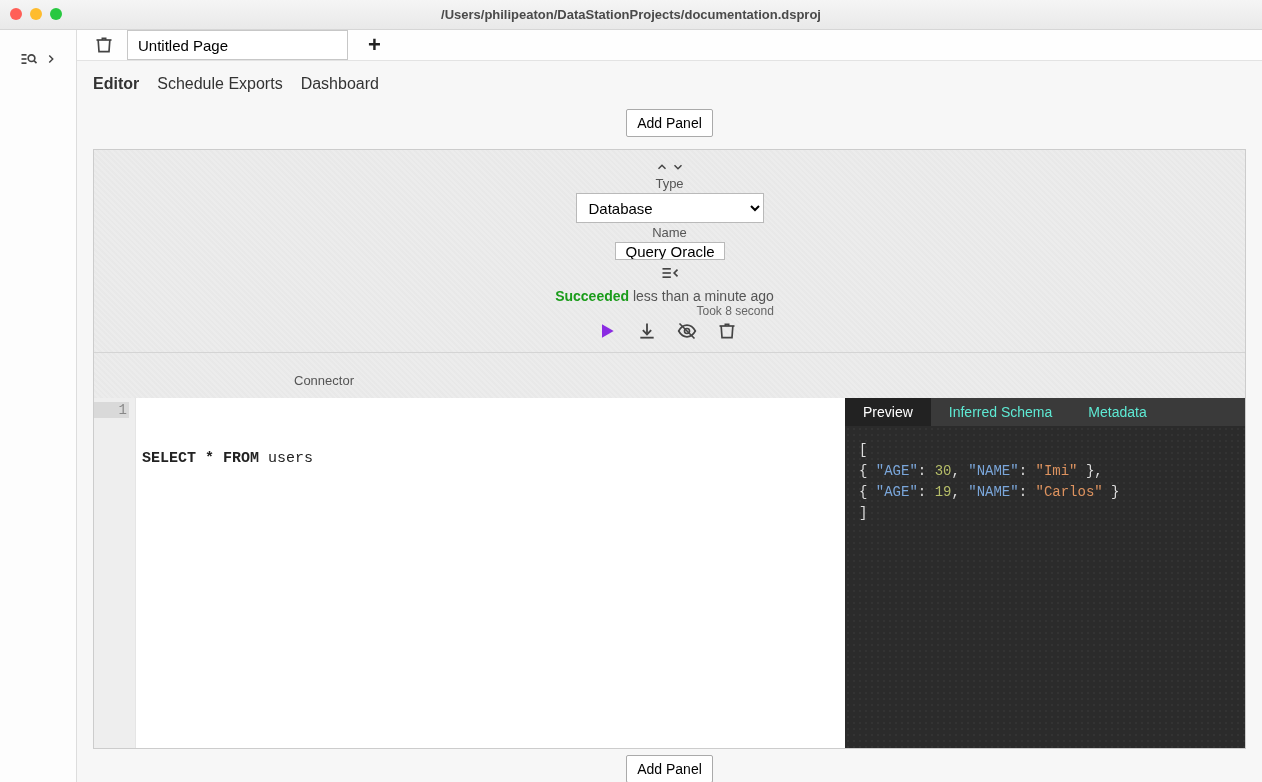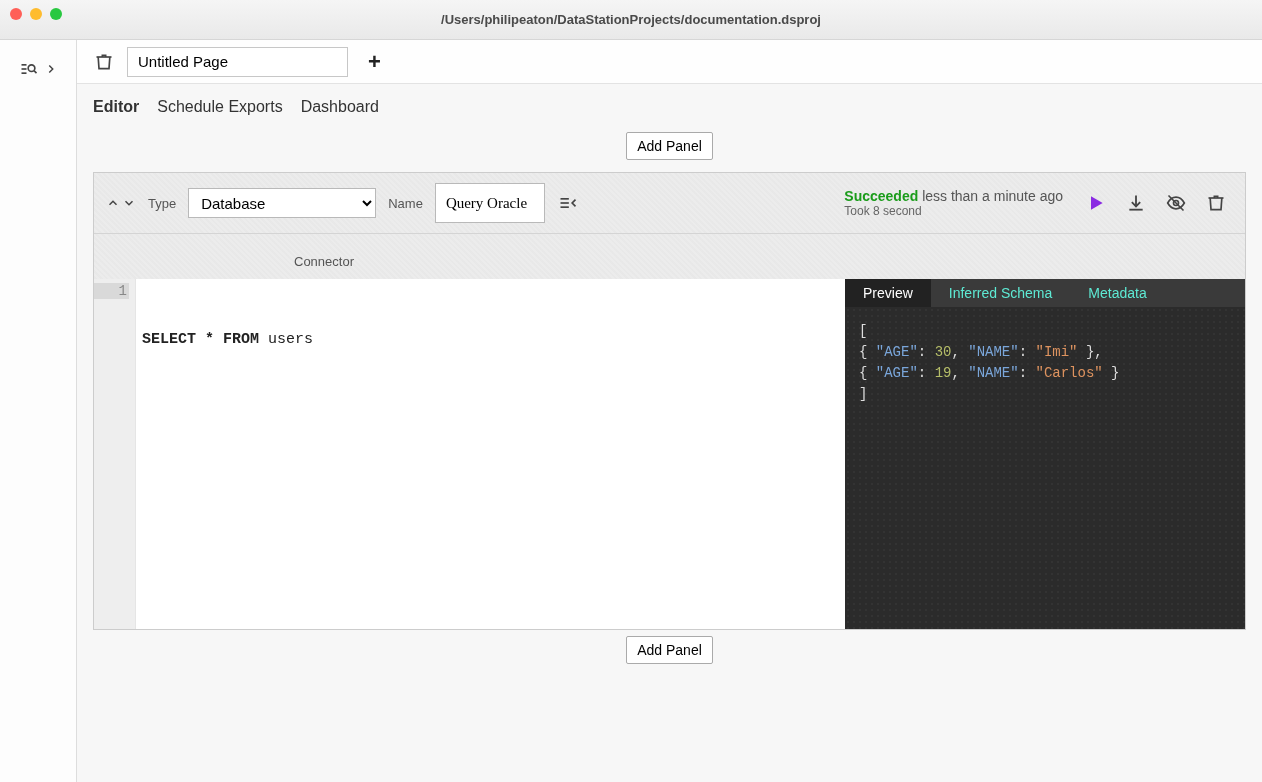--- a/index.html
+++ b/index.html
@@ -7,21 +7,21 @@
     margin: 0;
     font-family: -apple-system, Helvetica, Arial, sans-serif;
     font-size: 14px;
     background: #f7f7f7;
     color: #222;
     width: 1262px;
     height: 782px;
     overflow: hidden;
   }
   .titlebar {
-    height: 40px;
+    height: 30px;
     background: linear-gradient(#f5f5f5, #e9e9e9);
     border-bottom: 1px solid #d6d6d6;
     display: flex;
     align-items: center;
     position: relative;
   }
   .traffic { position: absolute; left: 10px; top: 8px; display: flex; gap: 8px; }
   .tl { width: 12px; height: 12px; border-radius: 50%; }
   .t-close { background: #ff5f57; }
   .t-min { background: #febc2e; }
@@ -77,47 +77,47 @@
   }
   .panel {
     margin: 0 16px;
     border: 1px solid #ccc;
     background: #ececec;
     background-image: repeating-linear-gradient(45deg, rgba(0,0,0,0.015) 0, rgba(0,0,0,0.015) 2px, transparent 2px, transparent 4px);
   }
   .panel-head {
     display: flex;
     align-items: center;
-    gap: 12px;
+    gap: 2px;
     padding: 10px 12px;
     border-bottom: 1px solid #d4d4d4;
+    flex-direction: column;
   }
   .chevs { display: flex; gap: 2px; color: #999; }
   .lbl { font-size: 13px; color: #555; }
   .sel {
     height: 30px;
     border: 1px solid #b9b9b9;
     background: #fff;
     font-size: 15px;
     padding: 0 24px 0 8px;
     appearance: auto;
   }
   .type-sel { width: 188px; }
   .name-in {
-    height: 40px;
+    height: 18px;
     border: 1px solid #b9b9b9;
     background: #fff;
     padding: 8px 10px;
     font-size: 15px;
     width: 110px;
-    font-family: Liberation Serif, serif;
   }
   .collapse-ic { cursor: pointer; color: #444; }
   .head-spacer { flex: 1; }
-  .status-block { text-align: left; margin-right: 10px; }
+  .status-block { text-align: right; margin-right: 10px; }
   .status-line1 { font-size: 14px; }
   .status-succ { color: #1a9c1a; font-weight: 600; }
   .status-time { color: #555; }
   .status-line2 { font-size: 12px; color: #666; }
   .action-icons { display: flex; gap: 18px; align-items: center; padding-right: 6px; }
   .play-ic { color: #8a2be2; }
   .svgicon { width: 20px; height: 20px; display: block; }
   .panel-conn {
     display: flex;
     align-items: flex-start;

